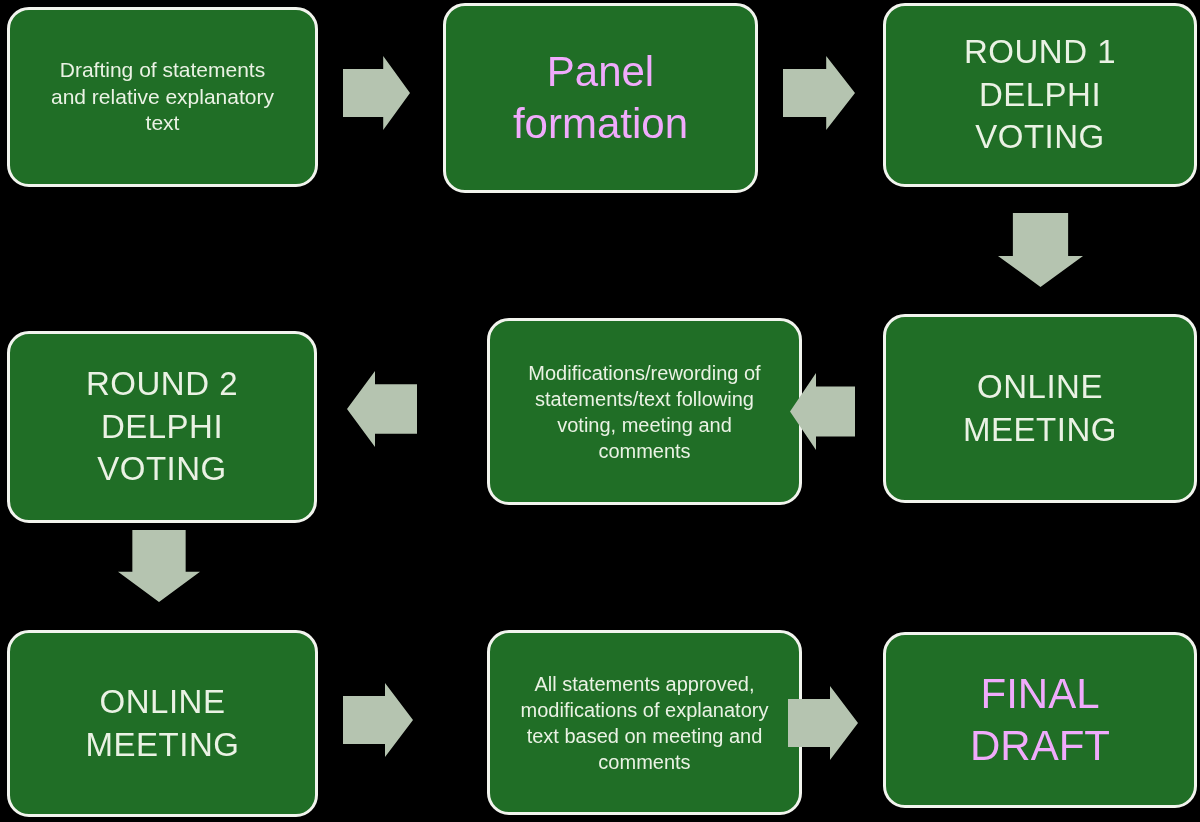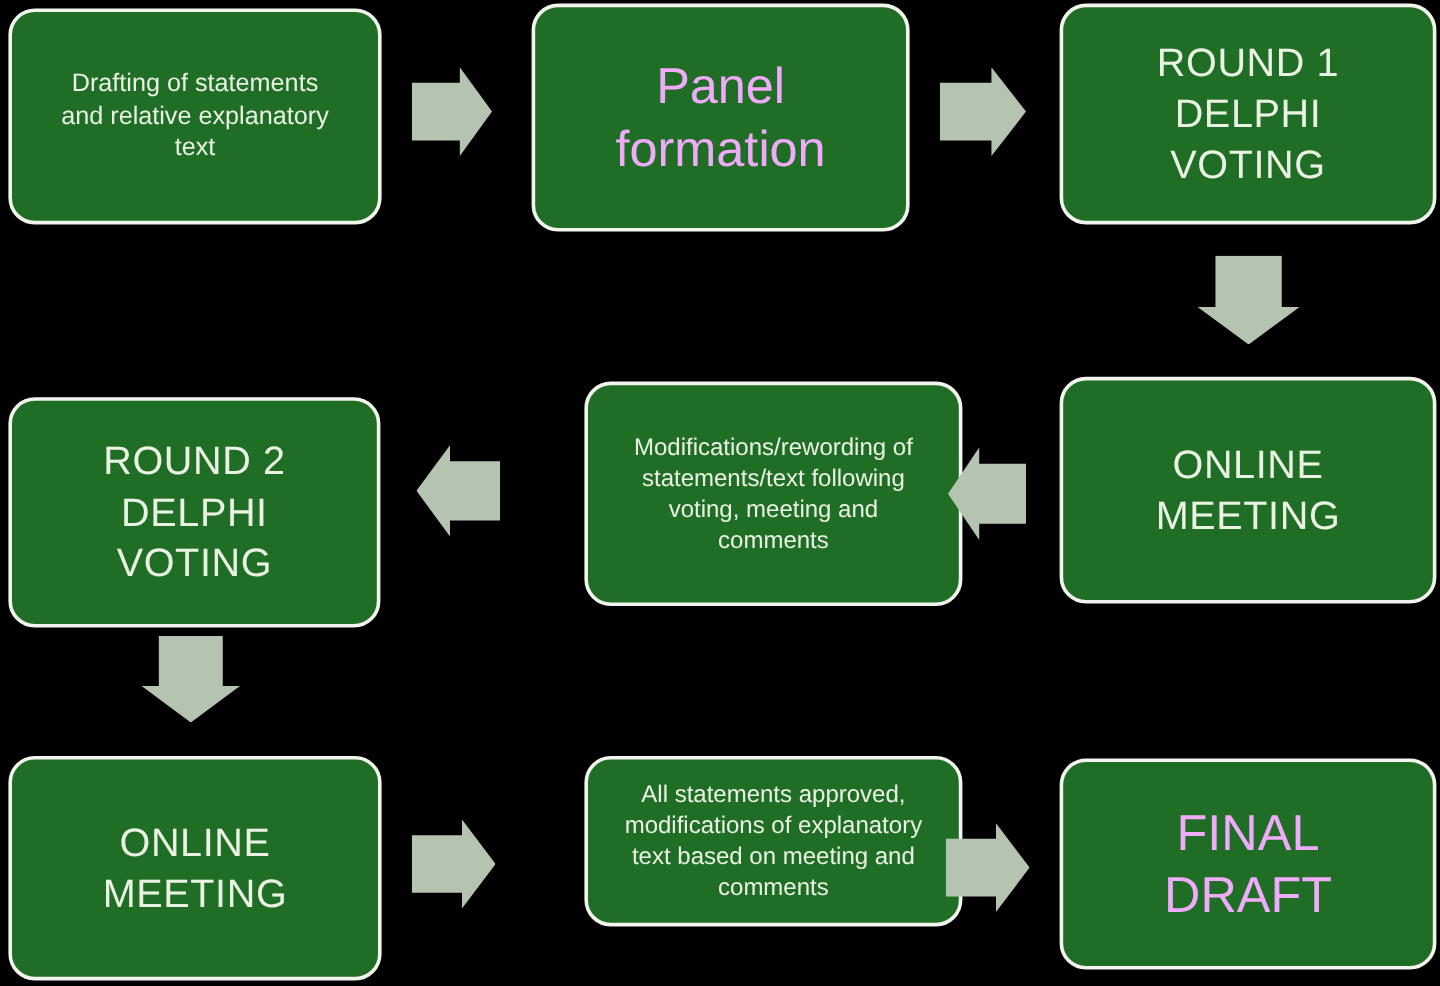--- a/index.html
+++ b/index.html
@@ -45,21 +45,21 @@
   }
 
   
   #n-draft    { left: 7px;   top: 7px;   width: 311px; height: 180px; }
   #n-panel    { left: 443px; top: 3px;   width: 315px; height: 190px; }
   #n-round1   { left: 883px; top: 3px;   width: 314px; height: 184px; }
   #n-round2   { left: 7px;   top: 315px; width: 310px; height: 192px; margin-top: 16px; }
   #n-mods     { left: 443px; top: 318px; width: 315px; height: 187px; }
   #n-online1  { left: 883px; top: 314px; width: 314px; height: 189px; }
   #n-online2  { left: 7px;   top: 630px; width: 311px; height: 187px; }
-  #n-approved { left: 443px; top: 630px; width: 315px; height: 142px; }
+  #n-approved { left: 443px; top: 630px; width: 315px; height: 185px; }
   #n-final    { left: 883px; top: 632px; width: 314px; height: 176px; }
 
   
   #a1 { left: 343px; top: 56px;  width: 67px; height: 74px; }
   #a2 { left: 783px; top: 56px;  width: 72px; height: 74px; }
   #a3 { left: 998px; top: 213px; width: 85px; height: 74px; }
   #a4 { left: 347px; top: 371px; width: 70px; height: 76px; }
   #a5 { left: 790px; top: 373px; width: 65px; height: 77px; }
   #a6 { left: 118px; top: 530px; width: 82px; height: 72px; }
   #a7 { left: 343px; top: 683px; width: 70px; height: 74px; }

